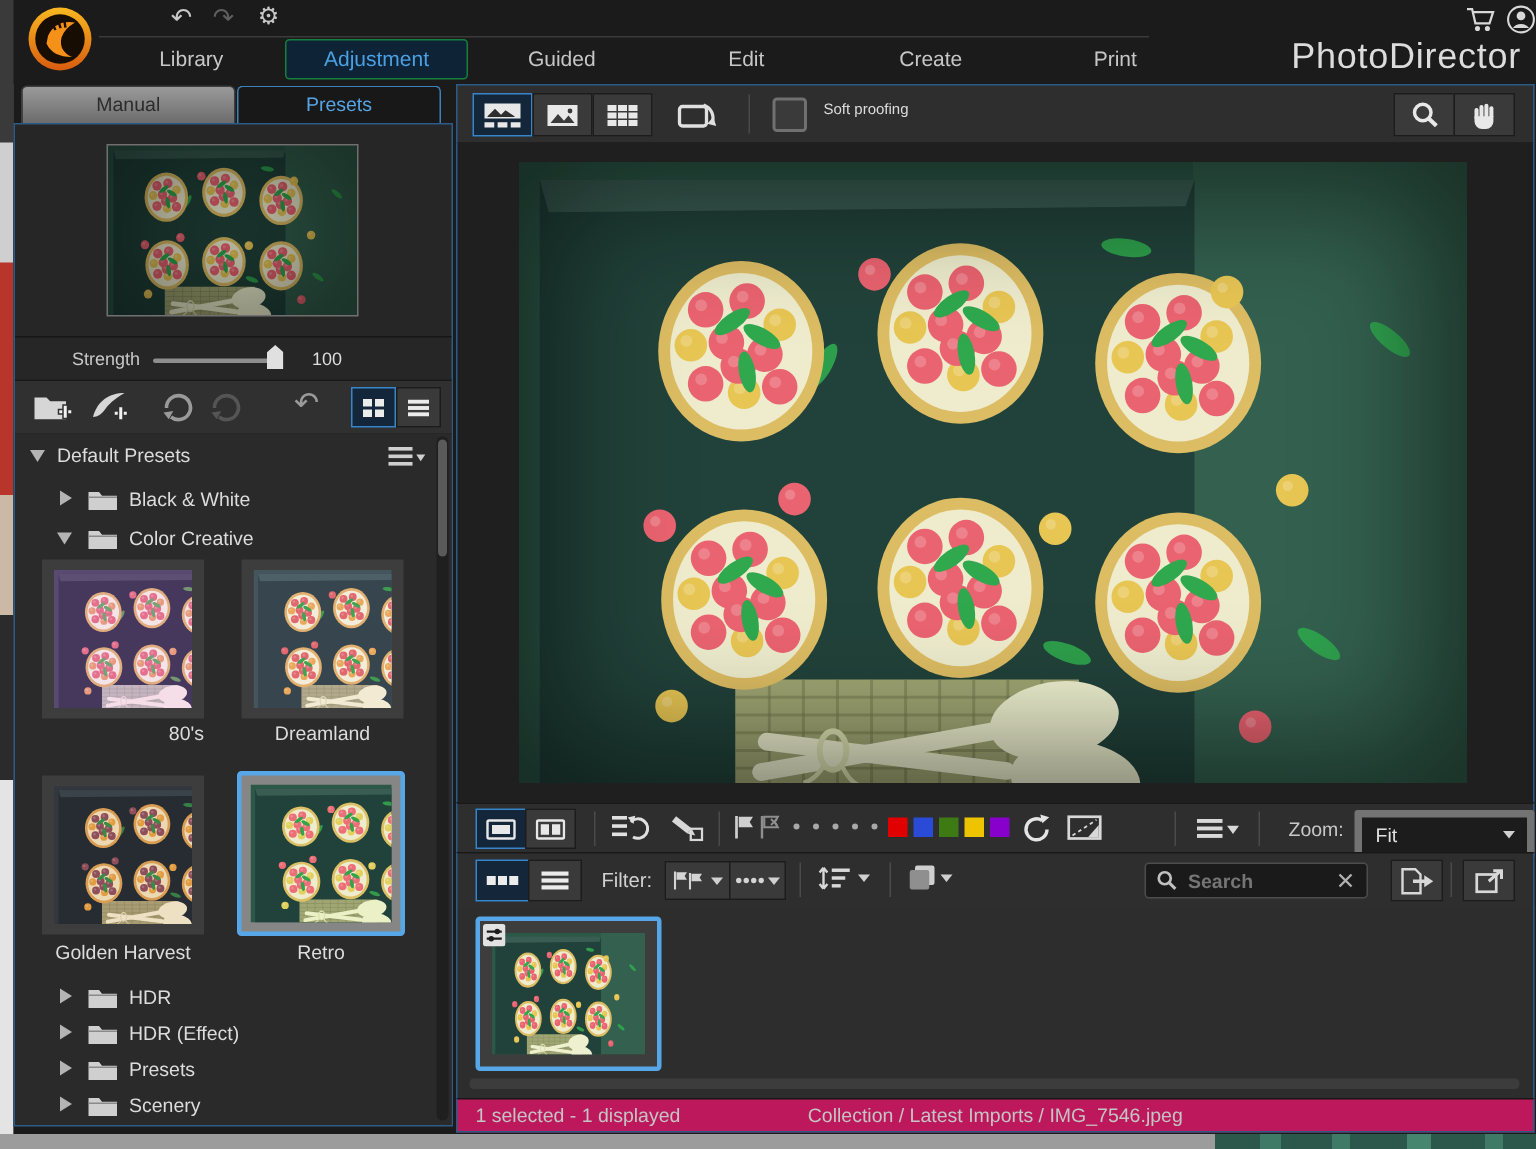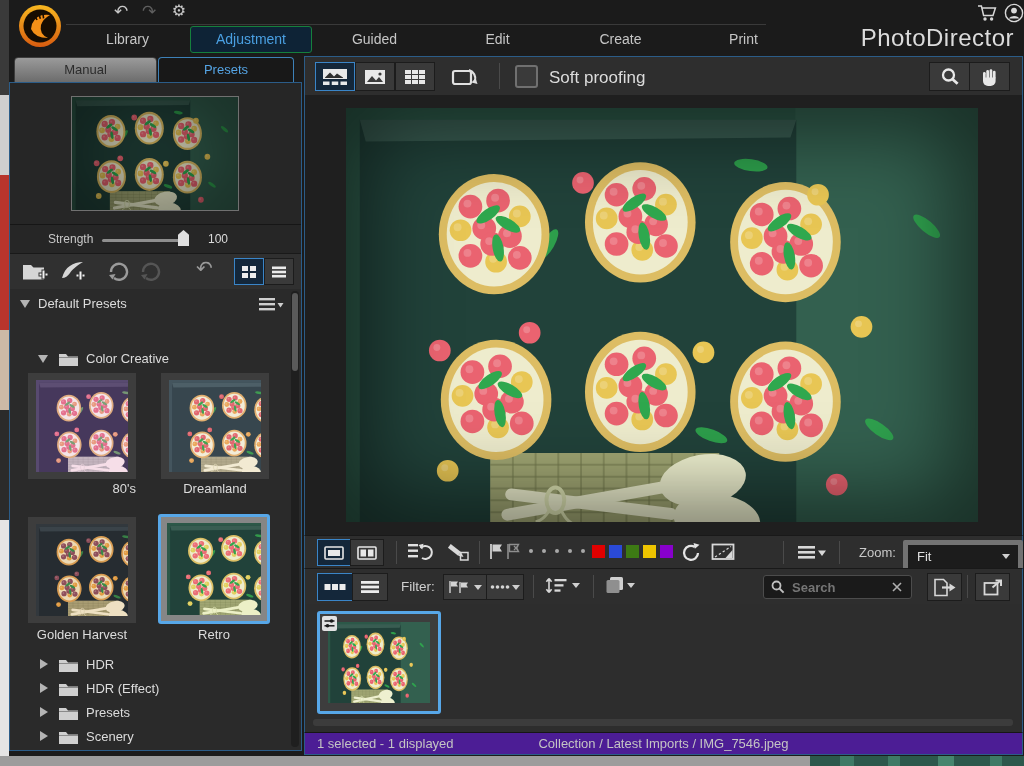--- a/index.html
+++ b/index.html
@@ -372,20 +372,28 @@
                   <g fill="#cfcfcf">
                     <rect x="1" y="1" width="16" height="2.4"></rect>
                     <rect x="1" y="6" width="16" height="2.4"></rect>
                     <rect x="1" y="11" width="16" height="2.4"></rect>
                     <path d="M19.5,6 h6 l-3,4.5 z"></path>
                   </g>
                 </svg>
             </div>
           </div>
 
+          <div class="ab" style="left:0;top:32px;width:280px;height:24px;">
+            <div class="tri-r ab" style="left:30px;top:6px;"></div>
+            <svg class="ab" style="left:48px;top:4px;" width="21" height="16" viewBox="0 0 21 16">
+                <path d="M1,3 h7 l2,2.5 h10 v9.5 h-19 z" fill="#cfcfcf"></path>
+                <path d="M1,6.5 h19" stroke="#8a8a8a" stroke-width="1"></path>
+              </svg>
+            <div class="ab row-lbl" style="left:76px;top:4px;">Black &amp; White</div>
+          </div>
 
           <div class="ab" style="left:0;top:58px;width:280px;height:24px;">
             <div class="tri-d ab" style="left:28px;top:8px;"></div>
             <svg class="ab" style="left:48px;top:4px;" width="21" height="16" viewBox="0 0 21 16">
                 <path d="M1,3 h7 l2,2.5 h10 v9.5 h-19 z" fill="#cfcfcf"></path>
                 <path d="M1,6.5 h19" stroke="#8a8a8a" stroke-width="1"></path>
               </svg>
             <div class="ab row-lbl" style="left:76px;top:4px;">Color Creative</div>
           </div>
 
@@ -1310,21 +1318,21 @@
         </div>
         <div class="ab" style="left:146px;top:8px;">
           <svg width="32" height="22" viewBox="0 0 32 22">
               <rect x="2" y="6" width="18" height="13" rx="2" fill="none" stroke="#e0e0e0" stroke-width="2.2"></rect>
               <path d="M24,16 a9,9 0 0 0 -6,-11" fill="none" stroke="#e0e0e0" stroke-width="2.2"></path>
               <path d="M26.5,19 l-6,-1.5 4,-4.5 z" fill="#e0e0e0"></path>
             </svg>
         </div>
         <div class="ab sep" style="left:194px;top:6px;height:26px;"></div>
         <div class="ab" style="left:210px;top:8px;width:19px;height:19px;background:#3a3a3a;border:2px solid #707070;border-radius:3px;"></div>
-        <div class="ab" style="left:244px;top:11px;font-size:17px;color:#dcdcdc;">Soft proofing</div>
+        <div class="ab" style="left:244px;top:11px;font-size:10px;color:#dcdcdc;">Soft proofing</div>
         <div class="ab toolbtn" style="right:52px;top:5px;width:39px;height:27px;">
           <svg width="20" height="20" viewBox="0 0 20 20">
               <circle cx="8.5" cy="8" r="5.5" fill="none" stroke="#e8e8e8" stroke-width="2.3"></circle>
               <line x1="12.6" y1="12.2" x2="17.6" y2="16.8" stroke="#e8e8e8" stroke-width="2.8"></line>
             </svg>
         </div>
         <div class="ab toolbtn" style="right:12px;top:5px;width:39px;height:27px;">
           <svg width="19" height="19" viewBox="0 0 19 19">
               <g fill="#e8e8e8">
                 <rect x="3" y="5" width="2.7" height="8" rx="1.3"></rect>
@@ -1944,19 +1952,19 @@
               <rect width="15" height="15" rx="2" fill="#e2e2e2"></rect>
               <line x1="2.5" y1="5" x2="12.5" y2="5" stroke="#1c1c1c" stroke-width="1.5"></line>
               <line x1="2.5" y1="9.8" x2="12.5" y2="9.8" stroke="#1c1c1c" stroke-width="1.5"></line>
               <circle cx="9.5" cy="5" r="1.8" fill="#1c1c1c"></circle>
               <circle cx="5.5" cy="9.8" r="1.8" fill="#1c1c1c"></circle>
             </svg>
         </div>
         <div class="ab" style="left:8px;top:115px;width:700px;height:7px;background:#3c3c3c;border-radius:3px;"></div>
       </div>
 
-      <div class="ab" style="left:0;top:676px;width:717px;height:21px;background:#4c1d95;border:1px solid #2b5c88;border-top:1px solid #161616;">
+      <div class="ab" style="left:0;top:676px;width:717px;height:21px;background:#be185d;border:1px solid #2b5c88;border-top:1px solid #161616;">
         <div class="ab" style="left:12px;top:3px;font-size:13px;color:#c4c4c4;">1 selected - 1 displayed</div>
         <div class="ab" style="left:0;top:3px;width:717px;text-align:center;font-size:13px;color:#c4c4c4;">Collection / Latest Imports / IMG_7546.jpeg</div>
       </div>
     </div>
   </div>
 </div>
 
 </body></html>

